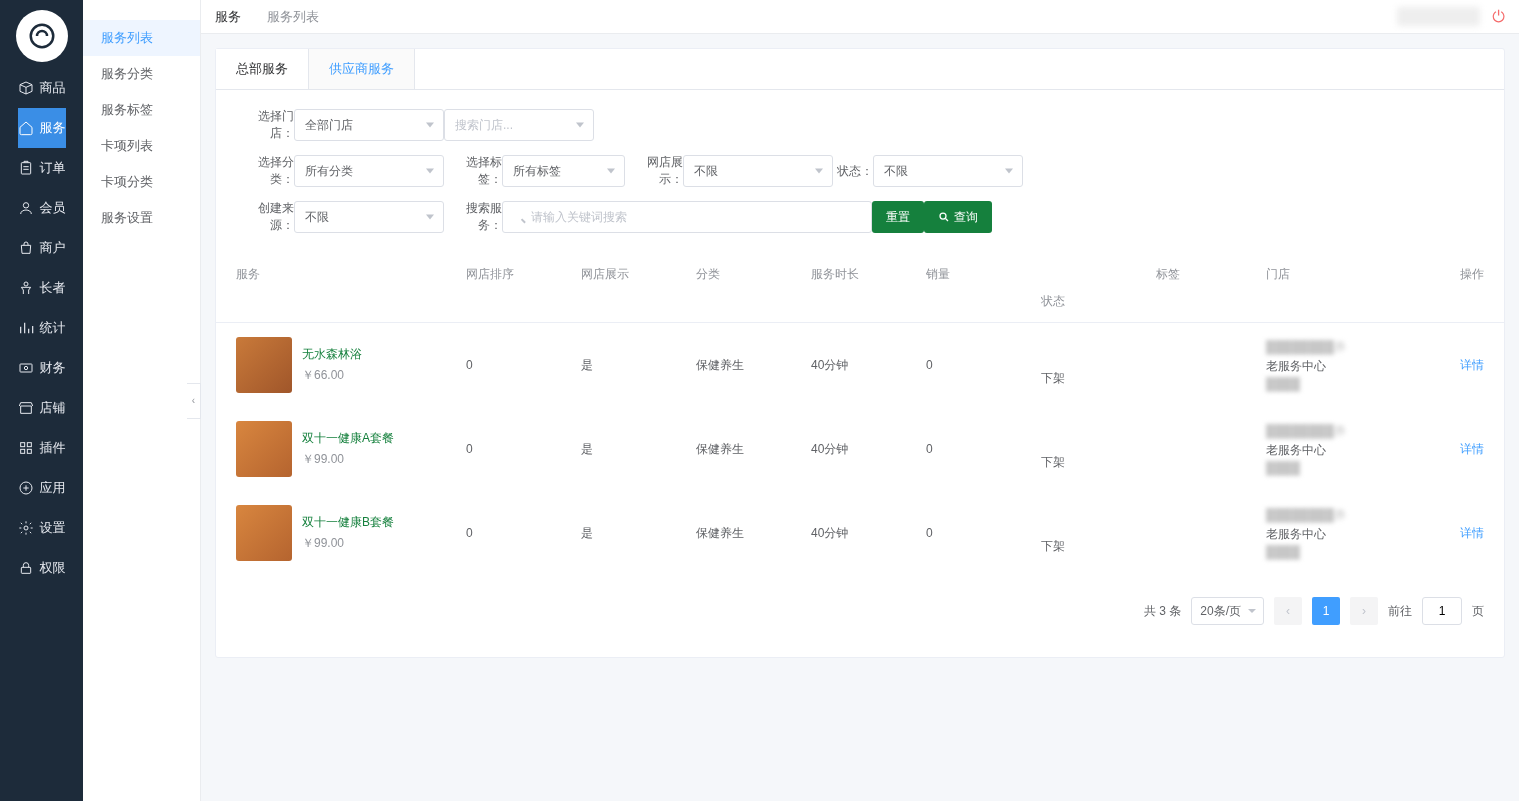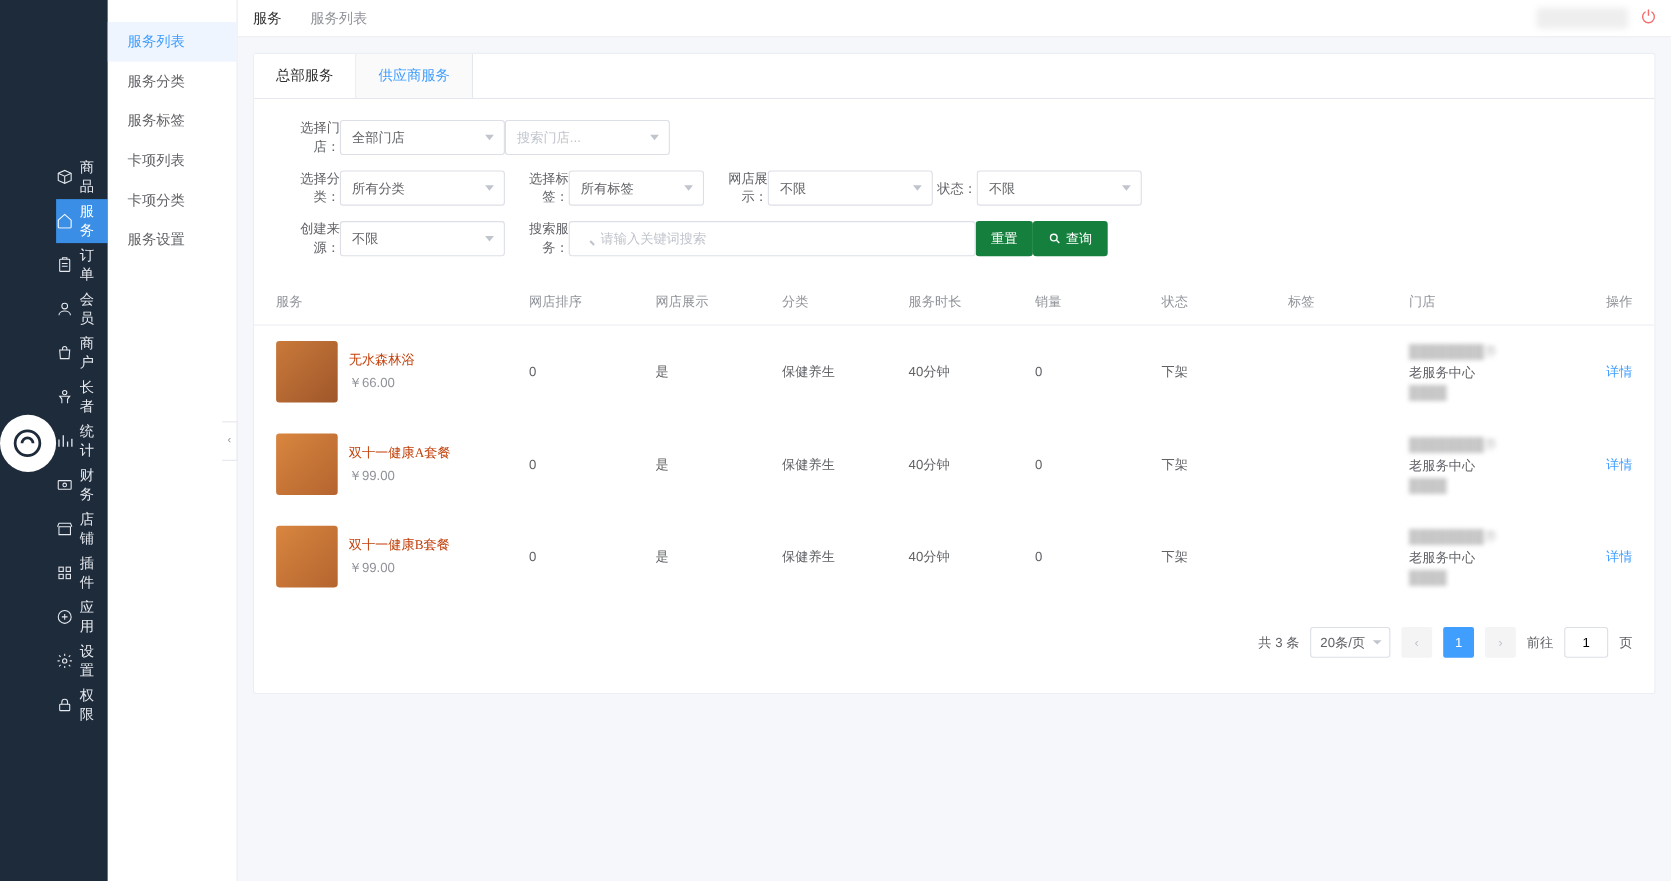--- a/index.html
+++ b/index.html
@@ -1,20 +1,20 @@
 <!DOCTYPE html>
 <html><head>
 <meta charset="utf-8">
 <style>
 * { margin:0; padding:0; box-sizing:border-box; }
 body { font-family:"Helvetica Neue",Arial,"PingFang SC","Microsoft YaHei",sans-serif; font-size:13px; color:#606266; background:#f5f7fa; }
 .app { display:flex; height:100vh; overflow:hidden; }
 
 
-.mainnav { width:98px; background:#1d2b3a; display:flex; align-items:center; flex-shrink:0; }
+.mainnav { width:83px; background:#1d2b3a; display:flex; flex-direction:column; align-items:center; flex-shrink:0; }
 .logo { width:52px; height:52px; margin:10px 0 6px; border-radius:50%; background:#fff; display:flex; align-items:center; justify-content:center; }
 .logo svg { width:30px; height:30px; }
 .mn-item { width:100%; height:40px; display:flex; align-items:center; justify-content:center; color:#e6e9ef; cursor:pointer; gap:6px; font-size:13px; }
 .mn-item.active { background:#3a8ee6; color:#fff; }
 .mn-item .ic { width:16px; height:16px; display:inline-flex; align-items:center; justify-content:center; }
 
 
 .subnav { width:118px; background:#fff; border-right:1px solid #eaecef; flex-shrink:0; position:relative; }
 .sn-item { height:36px; line-height:36px; padding-left:18px; color:#606266; cursor:pointer; font-size:13px; }
 .sn-item.active { background:#eef5ff; color:#409eff; }
@@ -49,25 +49,25 @@
 .inp-wrap::before { content:""; position:absolute; left:9px; top:50%; transform:translateY(-50%); width:12px; height:12px; border:1.5px solid #c0c4cc; border-radius:50%; }
 .inp-wrap::after { content:""; position:absolute; left:19px; top:58%; width:5px; height:1.5px; background:#c0c4cc; transform:rotate(45deg); }
 .inp::placeholder{ color:#c0c4cc; }
 .btn { height:32px; padding:0 14px; border:none; border-radius:3px; background:#15803d; color:#fff; cursor:pointer; font-size:12px; display:inline-flex; align-items:center; gap:4px; }
 .btn .ic { width:12px; height:12px; }
 
 
 .tbl { width:100%; }
 .thead { display:flex; padding:12px 20px; color:#909399; font-size:12px; border-bottom:1px solid #ebeef5; }
 .trow { display:flex; padding:14px 20px; align-items:center; font-size:12px; color:#606266; border-bottom:0px solid #f2f2f2; }
-.c-svc{width:230px;} .c-sort{width:115px;} .c-shop{width:115px;} .c-cat{width:115px;} .c-dur{width:115px;} .c-sales{width:115px;} .c-stat{width:115px;} .c-tag{width:110px;} .c-store{width:120px;} .c-op{flex:1; text-align:right;}
+.c-svc{width:230px;} .c-sort{width:115px;} .c-shop{width:115px;} .c-cat{width:115px;} .c-dur{width:115px;} .c-sales{width:115px;} .c-stat{width:115px;margin-top:27px;} .c-tag{width:110px;} .c-store{width:120px;} .c-op{flex:1; text-align:right;}
 .svc-cell { display:flex; align-items:center; gap:10px; }
 .thumb { width:56px; height:56px; border-radius:3px; background:linear-gradient(135deg,#c97a3a,#a0562a); flex-shrink:0; }
 .thumb.alt { background:linear-gradient(135deg,#d8863f,#b5642f); }
-.svc-name { color:#c2410c; margin-bottom:4px;font-family:Liberation Serif, serif; }
+.svc-name { color:#15803d; margin-bottom:4px; }
 .svc-price { color:#909399; }
 .store-line1 { color:#c7c7c7; filter:blur(2px); margin-bottom:2px; }
 .store-line2 { color:#606266; margin-bottom:2px; }
 .store-line3 { color:#c7c7c7; filter:blur(2px); }
 .link { color:#409eff; cursor:pointer; }
 
 
 .pager { display:flex; align-items:center; justify-content:flex-end; padding:22px 20px 32px; gap:10px; font-size:12px; color:#606266; }
 .pg-btn { min-width:28px; height:28px; background:#f4f4f5; border-radius:2px; display:inline-flex; align-items:center; justify-content:center; cursor:pointer; color:#c0c4cc; }
 .pg-btn.active { background:#409eff; color:#fff; }

